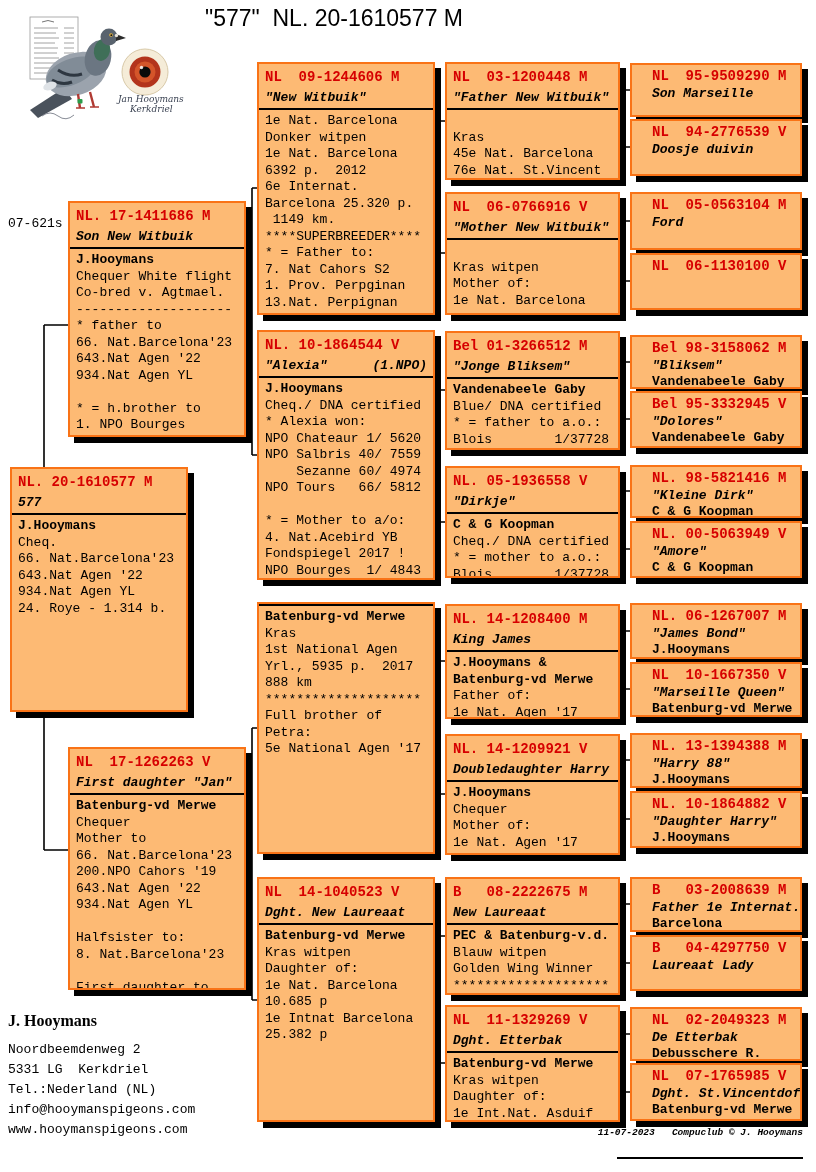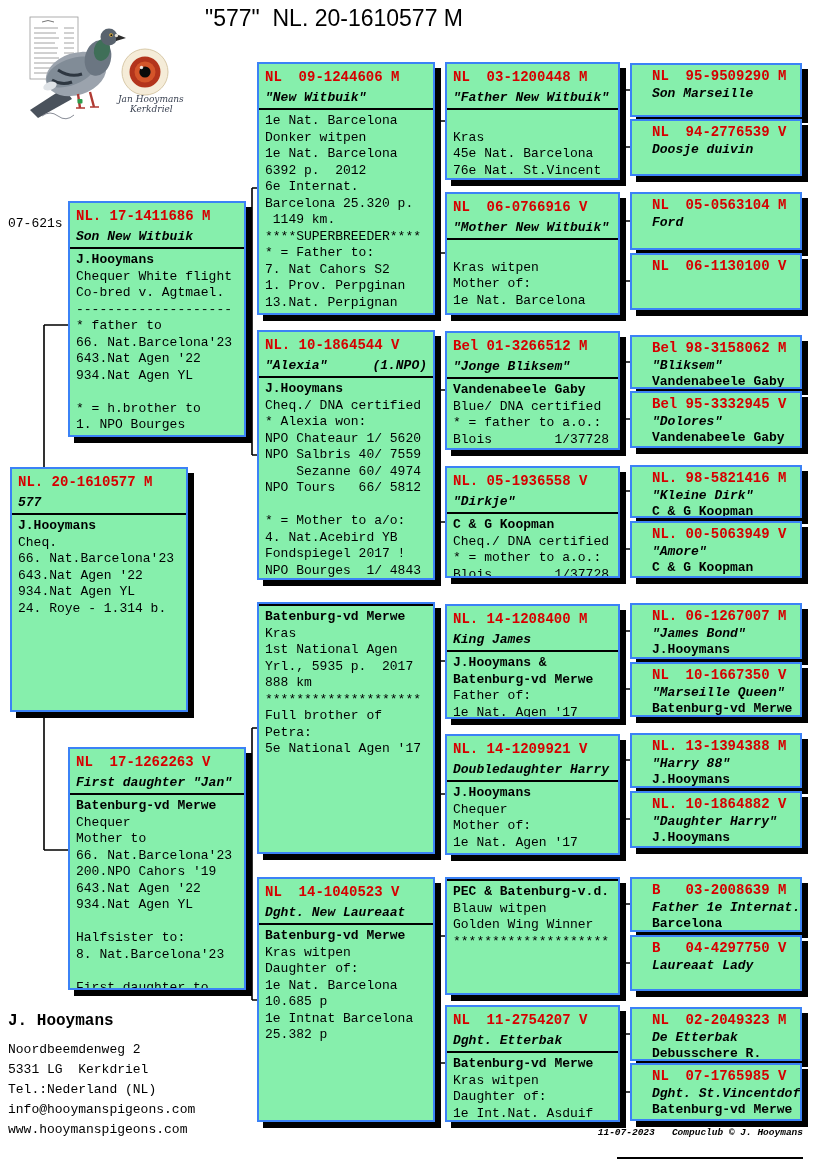--- a/index.html
+++ b/index.html
@@ -4,40 +4,40 @@
 <style>
   * { box-sizing: border-box; }
   html,body { margin:0; padding:0; }
   body {
     width:816px; height:1172px; position:relative; background:#fff;
     font-family:"Liberation Mono","DejaVu Sans Mono",monospace; color:#000;
     overflow:hidden;
   }
   #lines { position:absolute; left:0; top:0; z-index:0; }
   .pbox {
-    position:absolute; z-index:1; background:#86efac;
-    border:2px solid #3b82f6; box-shadow:6px 6px 0 0 #000; overflow:hidden;
+    position:absolute; z-index:1; background:#fdba74;
+    border:2px solid #f97316; box-shadow:6px 6px 0 0 #000; overflow:hidden;
   }
   .hdr { padding:3px 6px 0 6px; }
   .ring { color:#d60000; font-weight:bold; font-size:14px; line-height:20px; white-space:pre; }
   .name { font-weight:bold; font-style:italic; font-size:13px; line-height:21px; white-space:pre; }
   .nsplit { display:flex; justify-content:space-between; }
   .pbody { border-top:2px solid #000; padding:3px 6px 0 6px; }
   .breeder { font-weight:bold; font-size:13px; line-height:16.5px; white-space:pre; }
   .details { font-size:13px; line-height:16.5px; white-space:pre; }
   .g5 { padding:2px 20px; }
   .g5 .ring { line-height:19px; }
   .g5 .name { line-height:16px; }
   .line2 { font-weight:bold; font-size:13px; line-height:16px; white-space:pre; }
   .title {
     position:absolute; left:205px; top:5px; z-index:2;
     font-family:"Liberation Sans","DejaVu Sans",sans-serif; font-size:23px; white-space:pre;
   }
   .corner-label { position:absolute; left:8px; top:172px; font-size:13px; z-index:2;margin-top:44px; }
-  .owner { position:absolute; left:8px; top:1012px; font-size:16px; font-weight:bold; z-index:2; }
+  .owner { position:absolute; left:8px; top:1012px; font-size:16px; font-weight:bold; z-index:2;font-family:Liberation Serif, serif; }
   .address { position:absolute; left:8px; top:1040px; font-size:13px; line-height:20px; white-space:pre; z-index:2; }
   .credit {
     position:absolute; left:560px; top:1127px; width:243px; text-align:right;
     font-size:9.5px; font-style:italic; font-weight:bold; z-index:2; white-space:pre;
   }
   .footer-rule { position:absolute; left:617px; top:1157px; width:186px; height:2px; background:#000; z-index:2; }
   #photo { position:absolute; left:14px; top:6px; z-index:2; }
   .sig { font-family:"DejaVu Serif","Liberation Serif",serif; font-style:italic; }
 </style>
 </head>
@@ -325,31 +325,35 @@
   </div>
   <div class="pbody">
     <div class="breeder">J.Hooymans</div>
     <div class="details">Chequer
 Mother of:
 1e Nat. Agen '17</div>
   </div>
 </div>
 
 <div class="pbox" style="left:445px;top:877px;width:175px;height:118px">
+  <div class="hdr">
+    <div class="ring">B   08-2222675 M</div>
+    <div class="name">New Laureaat</div>
+  </div>
   <div class="pbody">
     <div class="breeder">PEC &amp; Batenburg-v.d.</div>
     <div class="details">Blauw witpen
 Golden Wing Winner
 ********************</div>
   </div>
 </div>
 
 <div class="pbox" style="left:445px;top:1005px;width:175px;height:117px">
   <div class="hdr">
-    <div class="ring">NL  11-2754207 V</div>
+    <div class="ring">NL  11-1329269 V</div>
     <div class="name">Dght. Etterbak</div>
   </div>
   <div class="pbody">
     <div class="breeder">Batenburg-vd Merwe</div>
     <div class="details">Kras witpen
 Daughter of:
 1e Int.Nat. Asduif</div>
   </div>
 </div>
 

